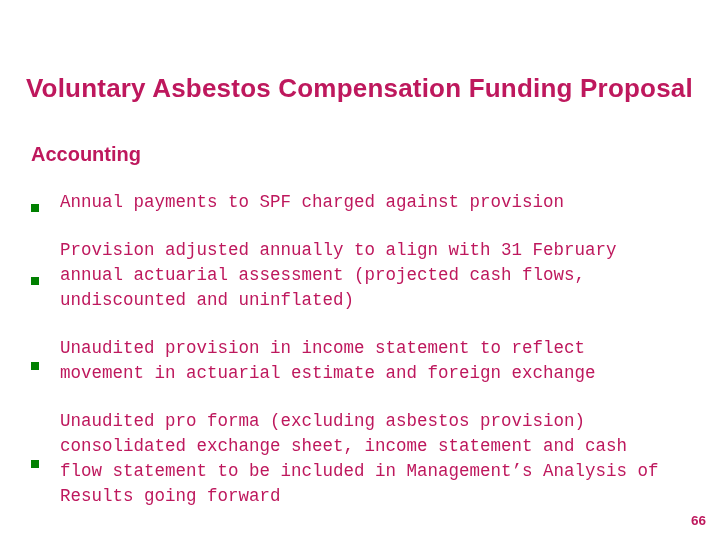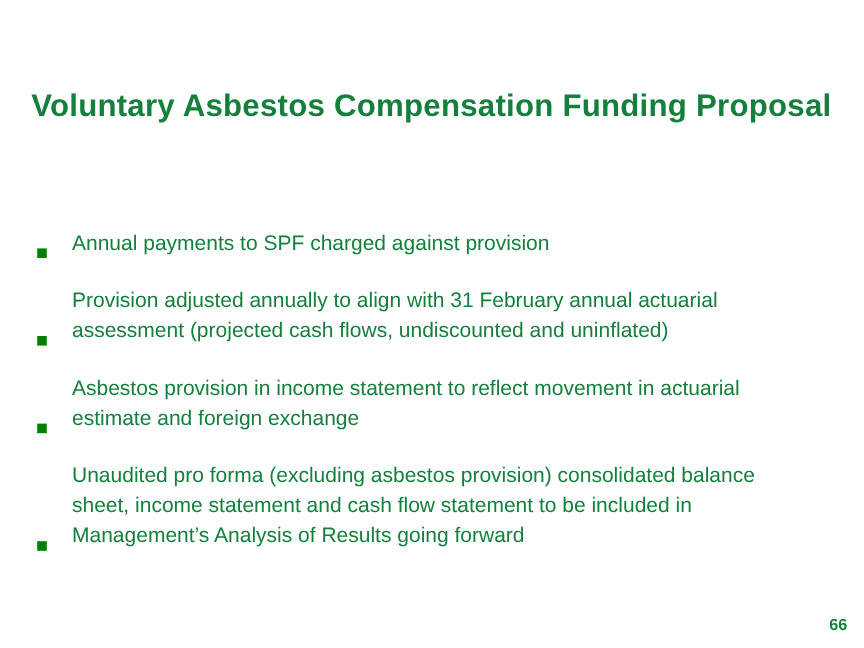--- a/index.html
+++ b/index.html
@@ -6,21 +6,21 @@
     margin: 0;
     padding: 0;
     background: #ffffff;
   }
   .slide {
     position: relative;
     width: 720px;
     height: 540px;
     background: #ffffff;
     font-family: "Liberation Sans", "DejaVu Sans", sans-serif;
-    color: #15803d;
+    color: #be185d;
     overflow: hidden;
   }
   .title {
     position: absolute;
     left: 26px;
     top: 72px;
     margin: 0;
     font-size: 26px;
     line-height: 32px;
     font-weight: bold;
@@ -40,22 +40,23 @@
     position: absolute;
     left: 31px;
     top: 190px;
     width: 632px;
     margin: 0;
     padding: 0;
     list-style: none;
   }
   .bullet {
     display: flex;
-    align-items: flex-end;
+    align-items: center;
     margin: 0 0 23px 0;
+    font-family: Liberation Mono, monospace;
   }
   .sq {
     flex: 0 0 auto;
     width: 8px;
     height: 8px;
     margin-top: 10px;
     margin-right: 21px;
     background: var(--bullet-green, #008000);
   }
   .bt {
@@ -78,35 +79,36 @@
     line-height: 18px;
     font-weight: bold;
   }
 </style>
 </head>
 <body>
 
 <div class="slide">
   <h1 class="title">Voluntary Asbestos Compensation Funding Proposal</h1>
 
+  <h2 class="heading">Accounting</h2>
 
   <ul class="bullets">
     <li class="bullet">
       <span class="sq"></span>
       <span class="bt">Annual payments to SPF charged against provision</span>
     </li>
     <li class="bullet">
       <span class="sq"></span>
       <span class="bt">Provision adjusted annually to align with 31 February annual actuarial assessment (projected cash flows, undiscounted and uninflated)</span>
     </li>
     <li class="bullet">
       <span class="sq"></span>
-      <span class="bt">Asbestos provision in income statement to reflect movement in actuarial estimate and foreign exchange</span>
+      <span class="bt">Unaudited provision in income statement to reflect movement in actuarial estimate and foreign exchange</span>
     </li>
     <li class="bullet">
       <span class="sq"></span>
-      <span class="bt">Unaudited pro forma (excluding asbestos provision) consolidated balance sheet, income statement and cash flow statement to be included in Management’s Analysis of Results going forward</span>
+      <span class="bt">Unaudited pro forma (excluding asbestos provision) consolidated exchange sheet, income statement and cash flow statement to be included in Management’s Analysis of Results going forward</span>
     </li>
   </ul>
 
 
   <div class="pagenum">66</div>
 </div>
 
 </body></html>

